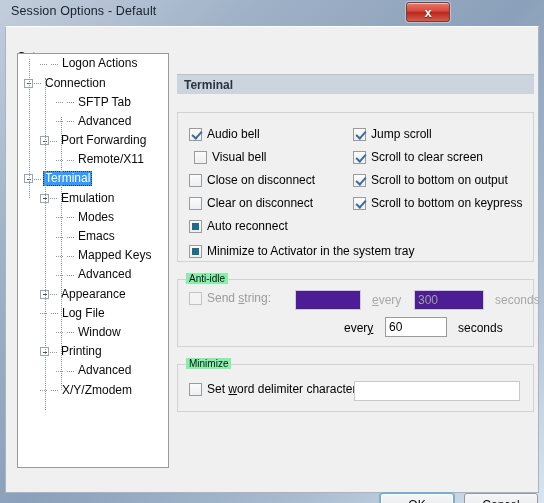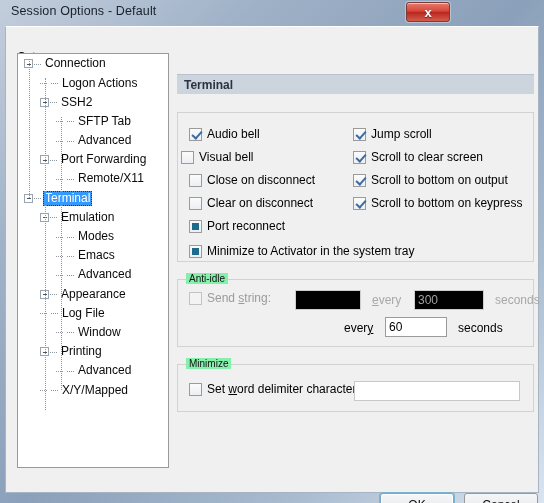--- a/index.html
+++ b/index.html
@@ -224,21 +224,21 @@
     background: #ffffff;
     height: 20px;
     font-size: 12px;
     font-family: "Liberation Sans", sans-serif;
     padding: 0 3px;
     color: #000;
     outline: none;
   }
   .tinput.dim {
     border: 1px solid #cdcdcd;
-    background: #000000;
+    background: #4c1d95;
     color: #a0a0a0;
   }
   .plain-lbl { font-size: 12px; color: #000; position: absolute; white-space: nowrap; }
   .plain-lbl.dim { color: #a8a8a8; }
   .plain-lbl u { text-decoration: underline; }
 
   
   .btn {
     position: absolute;
     width: 74px; height: 23px;
@@ -267,68 +267,68 @@
     <div id="close-button">
       <span class="x">x</span>
     </div>
   </div>
 
   <div id="client">
 
     <div id="category-label"><u>C</u>ategory:</div>
 
     <div id="tree">
+        <div class="tree-row"><span style="display: inline-block; width: 22px;"></span><span class="dots" style="width: 11px;"></span><span class="dots"></span><span class="tree-label">Logon Actions</span></div>
         <div class="tree-row"><span style="display: inline-block; width: 6px;"></span><span class="expander"></span><span class="dots"></span><span class="tree-label">Connection</span></div>
-        <div class="tree-row"><span style="display: inline-block; width: 22px;"></span><span class="dots" style="width: 11px;"></span><span class="dots"></span><span class="tree-label">Logon Actions</span></div>
-        <div class="tree-row"><span style="display: inline-block; width: 22px;"></span><span class="expander"></span><span class="dots"></span><span class="tree-label">SSH2</span></div>
         <div class="tree-row"><span style="display: inline-block; width: 38px;"></span><span class="dots" style="width: 11px;"></span><span class="dots"></span><span class="tree-label">SFTP Tab</span></div>
         <div class="tree-row"><span style="display: inline-block; width: 38px;"></span><span class="dots" style="width: 11px;"></span><span class="dots"></span><span class="tree-label">Advanced</span></div>
         <div class="tree-row"><span style="display: inline-block; width: 22px;"></span><span class="expander"></span><span class="dots"></span><span class="tree-label">Port Forwarding</span></div>
         <div class="tree-row"><span style="display: inline-block; width: 38px;"></span><span class="dots" style="width: 11px;"></span><span class="dots"></span><span class="tree-label">Remote/X11</span></div>
         <div class="tree-row selected"><span style="display: inline-block; width: 6px;"></span><span class="expander"></span><span class="dots"></span><span class="tree-label">Terminal</span></div>
         <div class="tree-row"><span style="display: inline-block; width: 22px;"></span><span class="expander"></span><span class="dots"></span><span class="tree-label">Emulation</span></div>
         <div class="tree-row"><span style="display: inline-block; width: 38px;"></span><span class="dots" style="width: 11px;"></span><span class="dots"></span><span class="tree-label">Modes</span></div>
         <div class="tree-row"><span style="display: inline-block; width: 38px;"></span><span class="dots" style="width: 11px;"></span><span class="dots"></span><span class="tree-label">Emacs</span></div>
+        <div class="tree-row"><span style="display: inline-block; width: 38px;"></span><span class="dots" style="width: 11px;"></span><span class="dots"></span><span class="tree-label">Mapped Keys</span></div>
         <div class="tree-row"><span style="display: inline-block; width: 38px;"></span><span class="dots" style="width: 11px;"></span><span class="dots"></span><span class="tree-label">Advanced</span></div>
         <div class="tree-row"><span style="display: inline-block; width: 22px;"></span><span class="expander"></span><span class="dots"></span><span class="tree-label">Appearance</span></div>
         <div class="tree-row"><span style="display: inline-block; width: 22px;"></span><span class="dots" style="width: 11px;"></span><span class="dots"></span><span class="tree-label">Log File</span></div>
         <div class="tree-row"><span style="display: inline-block; width: 38px;"></span><span class="dots" style="width: 11px;"></span><span class="dots"></span><span class="tree-label">Window</span></div>
         <div class="tree-row"><span style="display: inline-block; width: 22px;"></span><span class="expander"></span><span class="dots"></span><span class="tree-label">Printing</span></div>
         <div class="tree-row"><span style="display: inline-block; width: 38px;"></span><span class="dots" style="width: 11px;"></span><span class="dots"></span><span class="tree-label">Advanced</span></div>
-        <div class="tree-row"><span style="display: inline-block; width: 22px;"></span><span class="dots" style="width: 11px;"></span><span class="dots"></span><span class="tree-label">X/Y/Mapped</span></div>
+        <div class="tree-row"><span style="display: inline-block; width: 22px;"></span><span class="dots" style="width: 11px;"></span><span class="dots"></span><span class="tree-label">X/Y/Zmodem</span></div>
         <div class="vline" style="left: 11px; top: 5px; height: 139.4px;"></div>
         <div class="vline" style="left: 27px; top: 24.2px; height: 331.4px;"></div>
         <div class="vline" style="left: 43px; top: 62.6px; height: 273.8px;"></div>
       </div>
 
     <div id="panel-header">
       <span>Terminal</span>
     </div>
 
     <div class="group" id="group-main">
       <div id="cb-left-col">
           <div class="cb-row" style="left: 11px; top: 14px;">
             <span class="cb checked"></span>
             <span class="cb-label">Audio bell</span>
           </div>
-          <div class="cb-row" style="left: 3px; top: 37px; justify-content: flex-end;">
+          <div class="cb-row" style="left: 16px; top: 37px; justify-content: flex-end;">
             <span class="cb"></span>
             <span class="cb-label">Visual bell</span>
           </div>
           <div class="cb-row" style="left: 11px; top: 60px;">
             <span class="cb"></span>
             <span class="cb-label">Close on disconnect</span>
           </div>
           <div class="cb-row" style="left: 11px; top: 83px;">
             <span class="cb"></span>
             <span class="cb-label">Clear on disconnect</span>
           </div>
           <div class="cb-row" style="left: 11px; top: 106px;">
             <span class="cb filled"></span>
-            <span class="cb-label">Port reconnect</span>
+            <span class="cb-label">Auto reconnect</span>
           </div>
           <div class="cb-row" style="left: 11px; top: 131px;">
             <span class="cb filled"></span>
             <span class="cb-label">Minimize to Activator in the system tray</span>
           </div>
         </div>
       <div id="cb-right-col">
           <div class="cb-row" style="left: 175px; top: 14px;">
             <span class="cb checked"></span>
             <span class="cb-label">Jump scroll</span>

